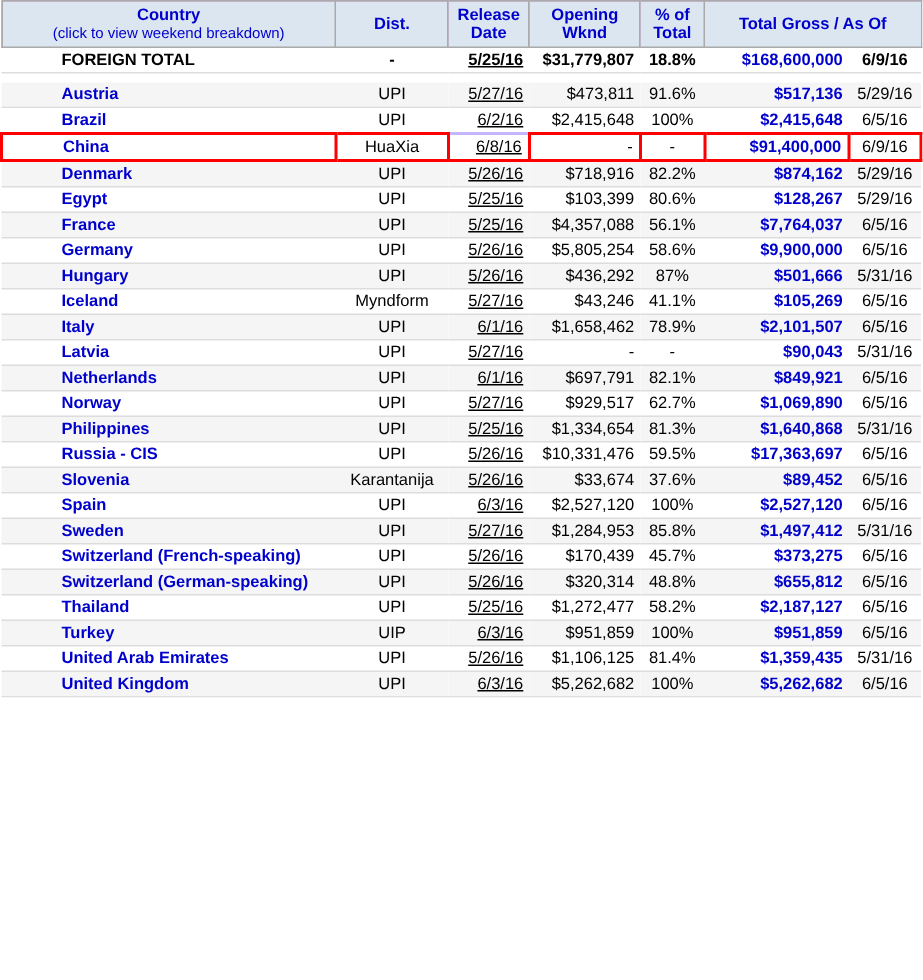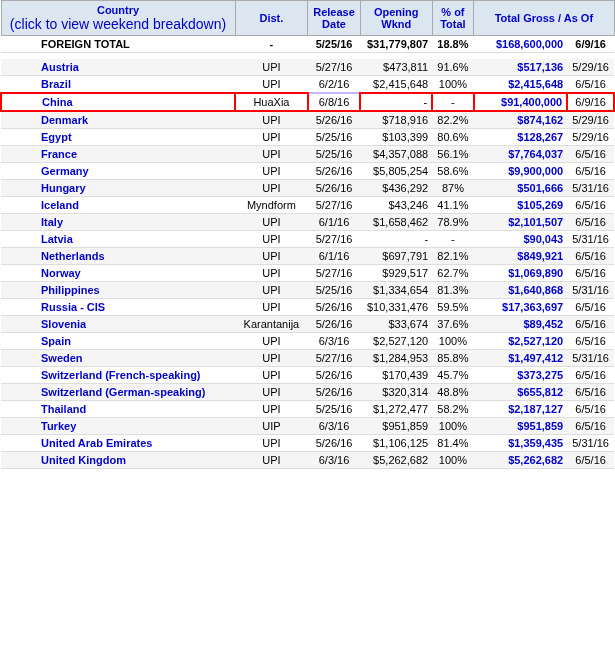--- a/index.html
+++ b/index.html
@@ -46,36 +46,36 @@
     }
     .foreign-total td {
       font-weight: bold;
     }
     .china-row td {
       border: 2px solid red;
     }
     .china-row { background: #fff; }
     td.country-col { min-width: 140px; }
     td.dist-col { min-width: 70px; text-align: center; }
-    td.release-col { min-width: 48px; text-align: center; }
+    td.release-col { min-width: 48px; text-align: right; text-decoration: underline; }
     td.opening-col { min-width: 65px; text-align: right; }
     td.pct-col { min-width: 40px; text-align: center; margin-top: 45px; }
     td.total-col { min-width: 90px; text-align: right; color: #00c; font-weight: bold; }
     td.asof-col { min-width: 45px; text-align: center; }
     .separator-row td { height: 6px; background: #fff; border: none; }
   </style>
 </head>
 <body>
 
 <table>
   <thead>
     <tr>
       <th class="country-header" style="text-align:center;">
         <span>Country</span><br>
-        <span style="font-weight:normal; font-size:14px;">(click to view weekend breakdown)</span>
+        <span style="font-weight:normal; font-size:10px;">(click to view weekend breakdown)</span>
       </th>
       <th>Dist.</th>
       <th style="white-space:pre-line;">Release<br>Date</th>
       <th>Opening<br>Wknd</th>
       <th>% of<br>Total</th>
       <th colspan="2" style="color:#00c; background:#dce6f1;">Total Gross / As Of</th>
     </tr>
   </thead>
   <tbody id="table-body">
   <tr class="foreign-total" style="background: rgb(255, 255, 255);">

